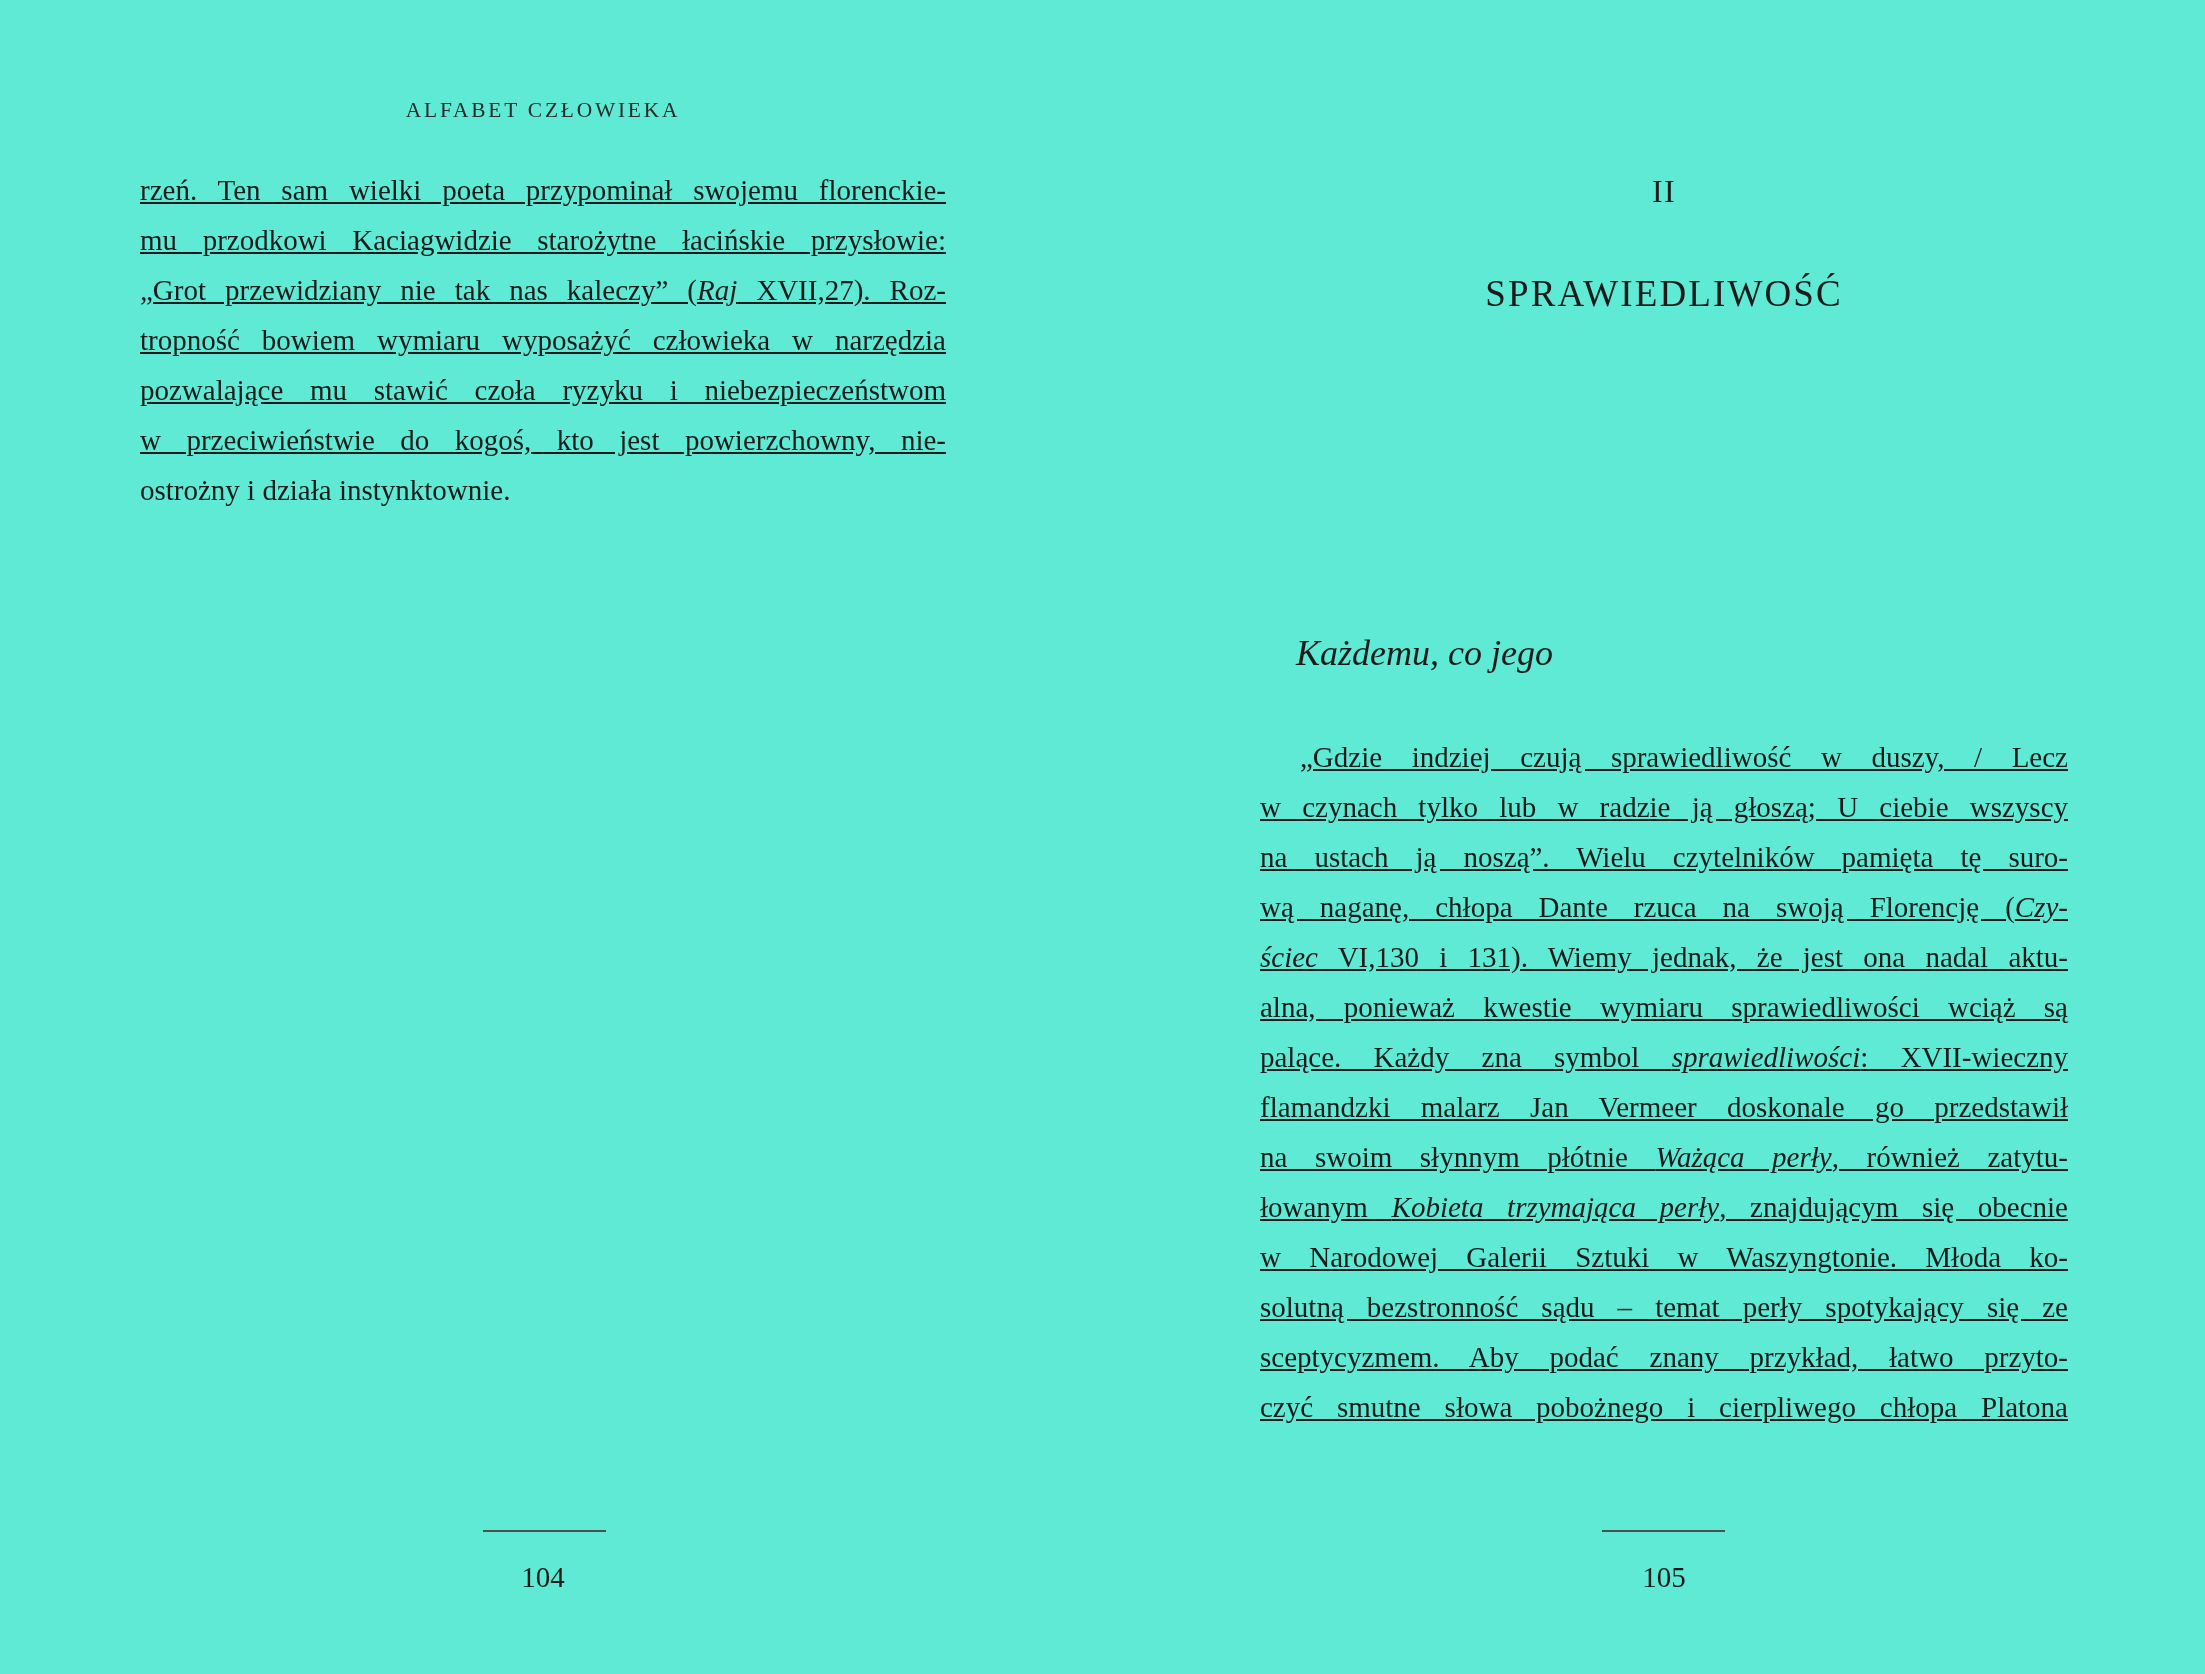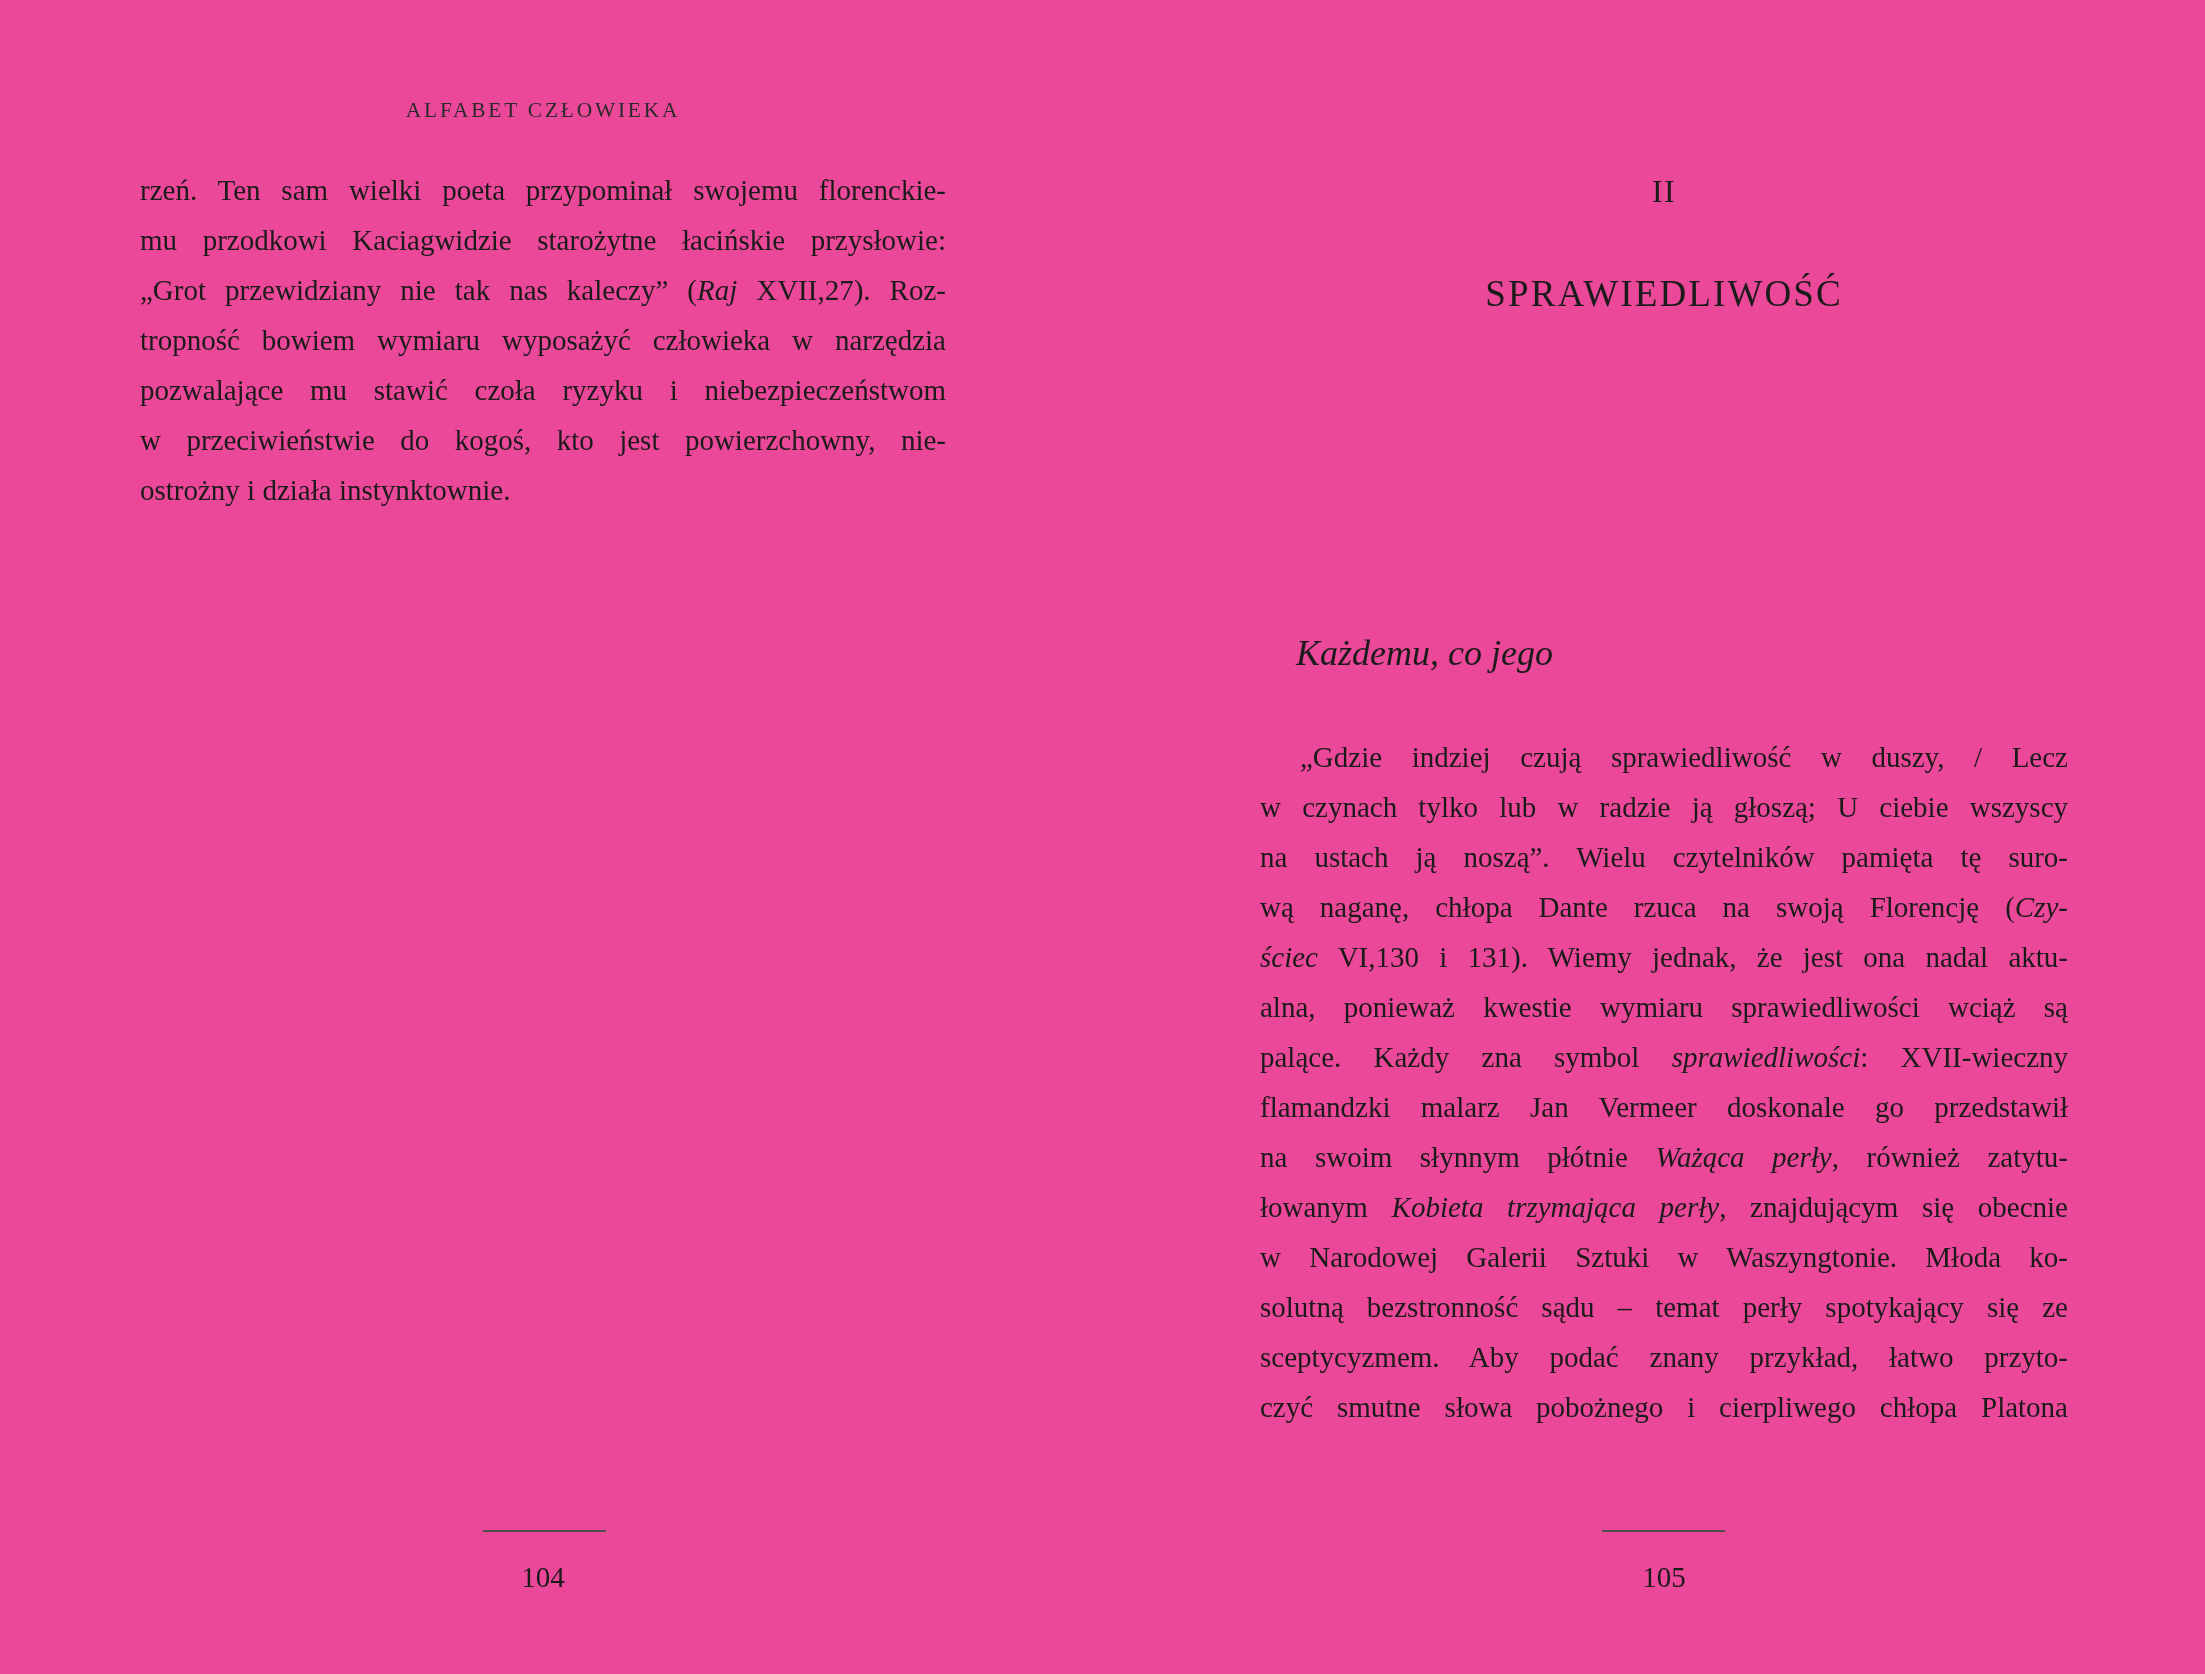--- a/index.html
+++ b/index.html
@@ -4,34 +4,34 @@
 <style>
   html, body {
     margin: 0;
     padding: 0;
     background: #ffffff;
   }
   #spread {
     position: relative;
     width: 2205px;
     height: 1674px;
-    background: #ec4899;
+    background: #5eead4;
     font-family: "Liberation Serif", "DejaVu Serif", serif;
     color: #1b1b1b;
     overflow: hidden;
   }
   
   .centered-block { position: absolute; text-align: center; }
   .para {
     position: absolute;
     font-size: 29px;
     line-height: 50px;
   }
   .line { text-align: justify; }
-  .align-justify { text-align-last: justify; }
+  .align-justify { text-align-last: justify; text-decoration: underline; }
   .align-left { text-align-last: left; }
   .indented { text-indent: 40px; }
   .italic { font-style: italic; }
   .footer-rule {
     position: absolute;
     width: 123px;
     height: 2.1px;
     background: #4f4f4f;
   }
   .page-number { font-size: 29px; color: #1b1b1b; text-align: center; }

